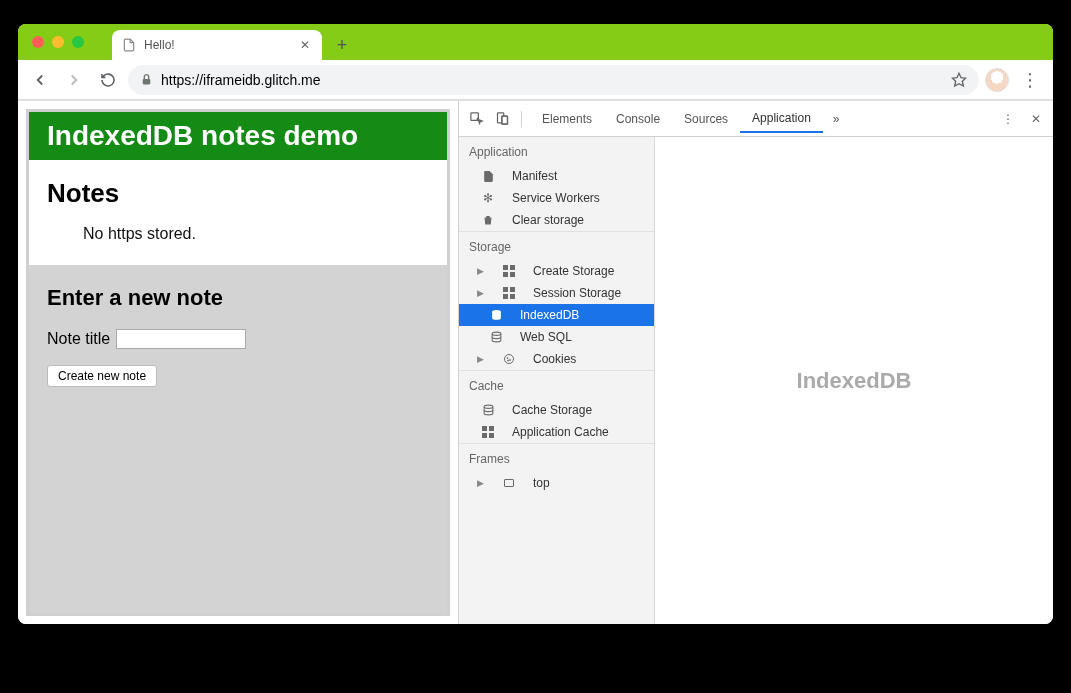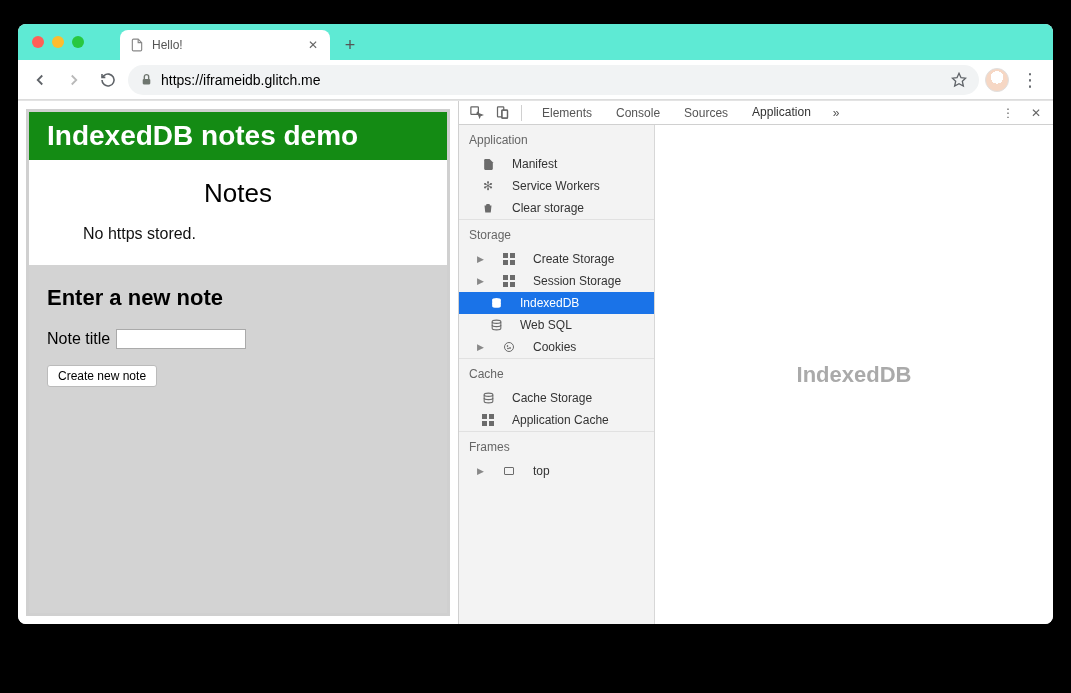--- a/index.html
+++ b/index.html
@@ -13,24 +13,24 @@
     border-radius: 8px;
     box-shadow: 0 20px 50px rgba(0,0,0,0.55);
     overflow: hidden;
     display: flex;
     flex-direction: column;
   }
 
   
   .tabstrip {
     height: 36px;
-    background: #5eead4;
+    background: #84cc16;
     display: flex;
     align-items: flex-end;
-    padding-left: 12px;
+    padding-left: 4px;
     position: relative;
   }
   .traffic-lights {
     position: absolute;
     left: 14px; top: 12px;
     display: flex; gap: 8px;
   }
   .tl { width: 12px; height: 12px; border-radius: 50%; }
   .tl.red { background: #ff5f57; }
   .tl.yellow { background: #febc2e; }
@@ -117,21 +117,21 @@
   .page-header {
     background:#148b14;
     color:#fff;
     padding:8px 18px;
   }
   .page-header h1 { margin:0;font-size:28px;font-weight:700; }
   .notes {
     padding: 18px 18px 22px 18px;
     background:#fff;
   }
-  .notes h2 { margin:0 0 16px 0; font-size:26px; font-weight:400;text-align:center;}
+  .notes h2 { margin:0 0 16px 0; font-size:26px; font-weight:700;}
   .notes .empty { margin-left: 36px; font-size:16px; color:#111; }
   .form-section {
     background:#d3d3d3;
     padding:20px 18px 22px 18px;
     flex:1;
   }
   .form-section h2 { margin:0 0 18px 0; font-size:22px; font-weight:700;}
   .field-row { margin-bottom:6px; font-size:16px; display:flex; align-items:center; gap:6px; }
   .field-row input[type=text] {
     width:130px; height:20px; border:1px solid #aaa; background:#fff; font-size:13px;
@@ -149,21 +149,21 @@
   .devtools {
     flex:1;
     border-left:1px solid #d0d0d0;
     display:flex;
     flex-direction:column;
     min-width:0;
     font-size:12px;
     color:#333;
   }
   .dt-header {
-    height:24px;
+    height:36px;
     display:flex;
     align-items:center;
     border-bottom:1px solid #d0d0d0;
     padding:0 6px;
     gap:4px;
   }
   .dt-iconbtn {
     width:22px;height:22px;display:flex;align-items:center;justify-content:center;color:#666;
   }
   .dt-sep { width:1px; height:16px; background:#d0d0d0; margin:0 4px;}

